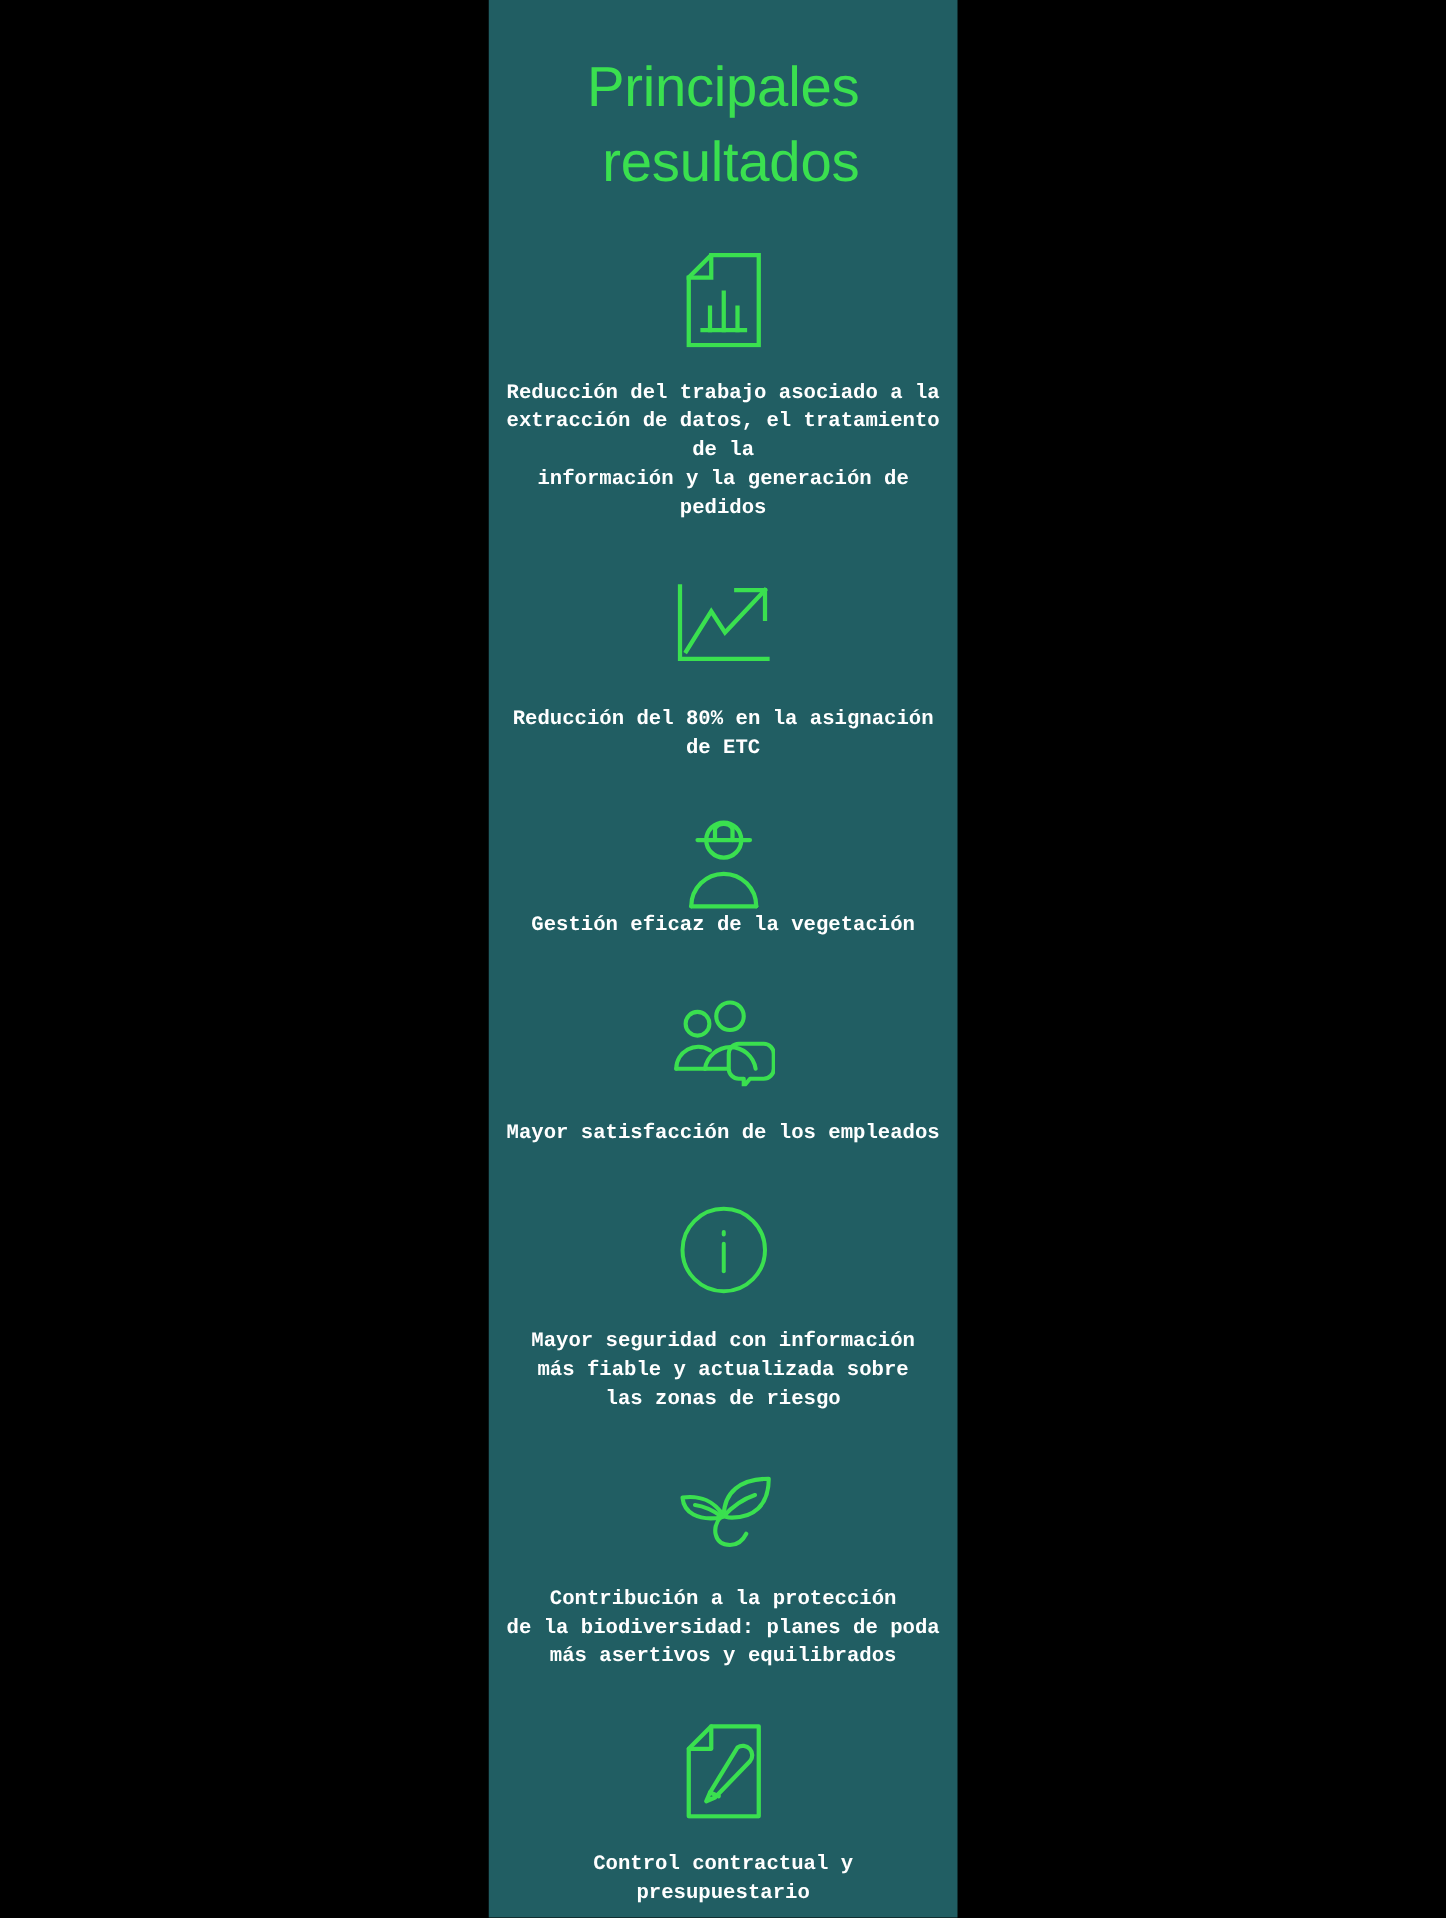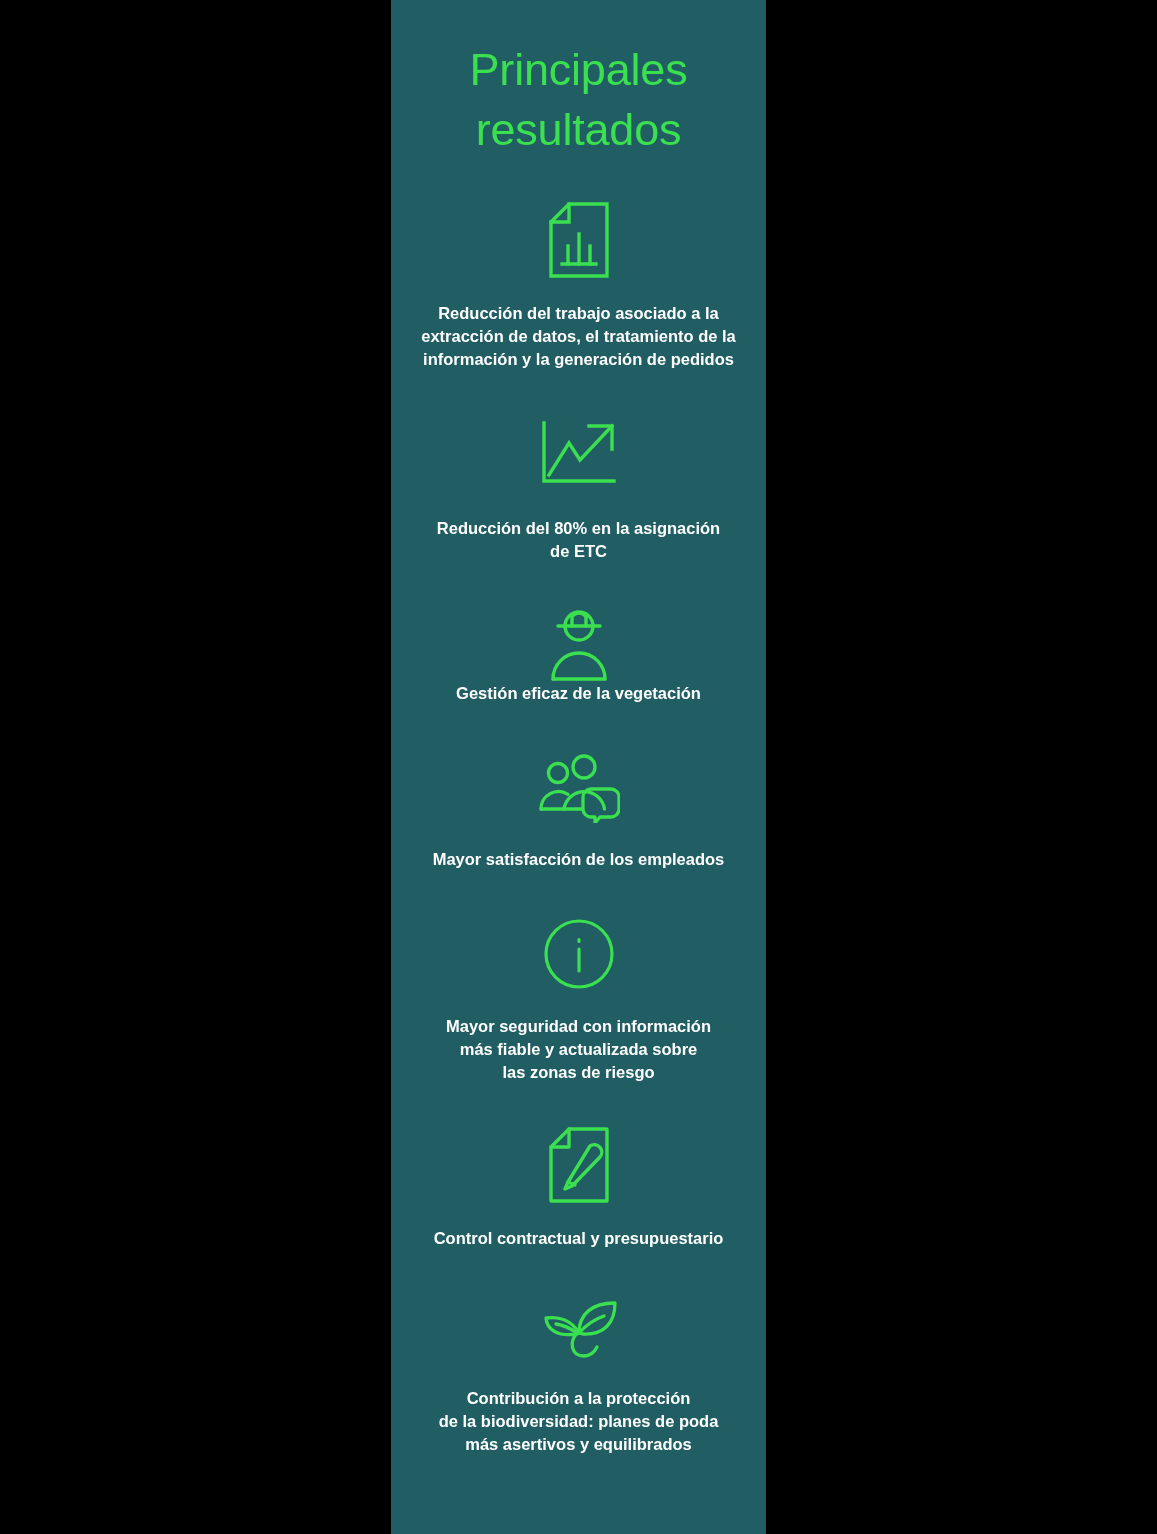--- a/index.html
+++ b/index.html
@@ -34,21 +34,21 @@
     flex-direction: column;
     align-items: center;
   }
 
   #panel-title {
     color: #3ae04f;
     font-family: "Liberation Sans", sans-serif;
     font-weight: 400;
     font-size: 45px;
     line-height: 60px;
-    text-align: center;
+    text-align: right;
     margin: 40px 0 0 0;
     padding: 0 18px;
     letter-spacing: -0.2px;
     white-space: pre-line;
   }
 
   #results-list {
     width: 100%;
     margin: 0;
     padding: 0;
@@ -71,21 +71,21 @@
     display: block;
     line-height: 0;
   }
 
   .result-icon svg {
     display: block;
   }
 
   .result-label {
     color: #ffffff;
-    font-family: Liberation Sans, sans-serif;
+    font-family: Liberation Mono, monospace;
     font-weight: bold;
     font-size: 16.5px;
     line-height: 23px;
     text-align: center;
     white-space: pre-line;
     padding: 0 6px;
   }
 
   
   .item-0 { margin-top: 42px; }
@@ -191,48 +191,48 @@
             <circle cx="36" cy="36" r="33"></circle>
             <path d="M36 31 L36 53"></path>
             <path d="M36 21.5 L36 23.5"></path>
           </svg>
         </span>
         <div class="result-label">Mayor seguridad con información
 más fiable y actualizada sobre
 las zonas de riesgo</div>
       </li>
 
+      <li class="result-item item-5">
+        <span class="result-icon">
+          <svg width="80" height="64" viewBox="0 0 80 64" fill="none" stroke="#3ae04f" stroke-width="3.3" stroke-linecap="round" stroke-linejoin="round">
+
+            <path d="M40 35 C40 16 53 5 76 5 C76 26 64 37 44 36 Z"></path>
+
+            <path d="M40 35 C33 23 21 18 7 20 C8 32 19 39 38 36 Z"></path>
+
+            <path d="M40 35 C48 26 56 21 65 18"></path>
+
+            <path d="M38 35 C31 30 24 27 17 26"></path>
+
+            <path d="M38 35 C30 44 32 58 45 58 C52 58 56 53 58 49"></path>
+          </svg>
+        </span>
+        <div class="result-label">Contribución a la protección
+de la biodiversidad: planes de poda
+más asertivos y equilibrados</div>
+      </li>
+
       <li class="result-item item-6">
         <span class="result-icon">
           <svg width="62" height="76" viewBox="0 0 62 76" fill="none" stroke="#3ae04f" stroke-width="3.4" stroke-linecap="round" stroke-linejoin="round">
             <path d="M21 2 L3 20 L3 74 L59 74 L59 2 L21 2 Z"></path>
             <path d="M21 2 L21 20 L3 20"></path>
 
             <path d="M42 19 A7.5 7.5 0 0 1 52 30 L24 59 L17 62 L20 55 L42 19 Z"></path>
             <path d="M20 55 L27 58"></path>
           </svg>
         </span>
         <div class="result-label">Control contractual y presupuestario</div>
       </li>
 
-      <li class="result-item item-5">
-        <span class="result-icon">
-          <svg width="80" height="64" viewBox="0 0 80 64" fill="none" stroke="#3ae04f" stroke-width="3.3" stroke-linecap="round" stroke-linejoin="round">
-
-            <path d="M40 35 C40 16 53 5 76 5 C76 26 64 37 44 36 Z"></path>
-
-            <path d="M40 35 C33 23 21 18 7 20 C8 32 19 39 38 36 Z"></path>
-
-            <path d="M40 35 C48 26 56 21 65 18"></path>
-
-            <path d="M38 35 C31 30 24 27 17 26"></path>
-
-            <path d="M38 35 C30 44 32 58 45 58 C52 58 56 53 58 49"></path>
-          </svg>
-        </span>
-        <div class="result-label">Contribución a la protección
-de la biodiversidad: planes de poda
-más asertivos y equilibrados</div>
-      </li>
-
     </ul>
   </section>
 </div>
 
 </body></html>

